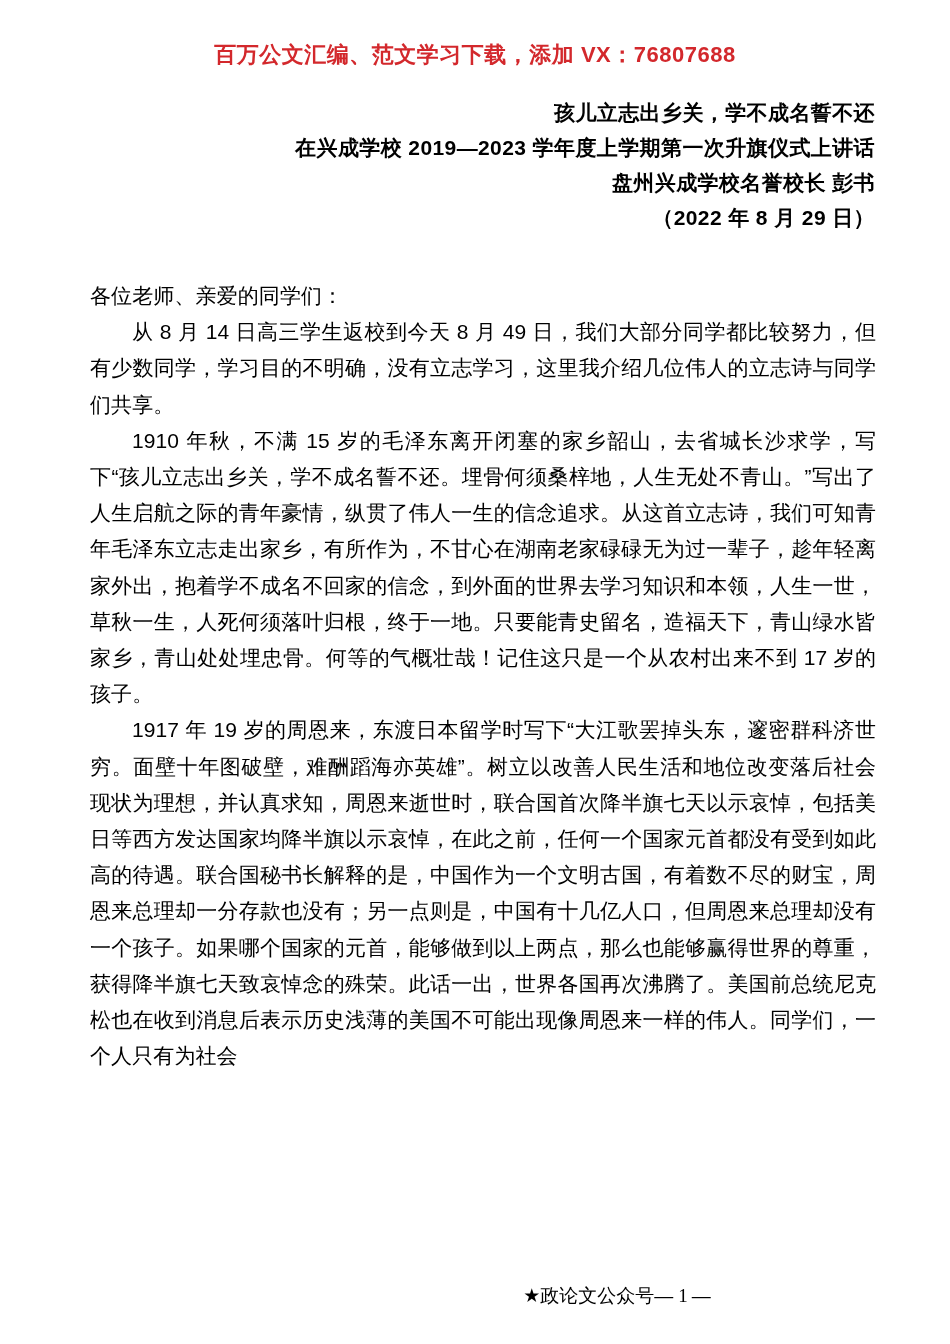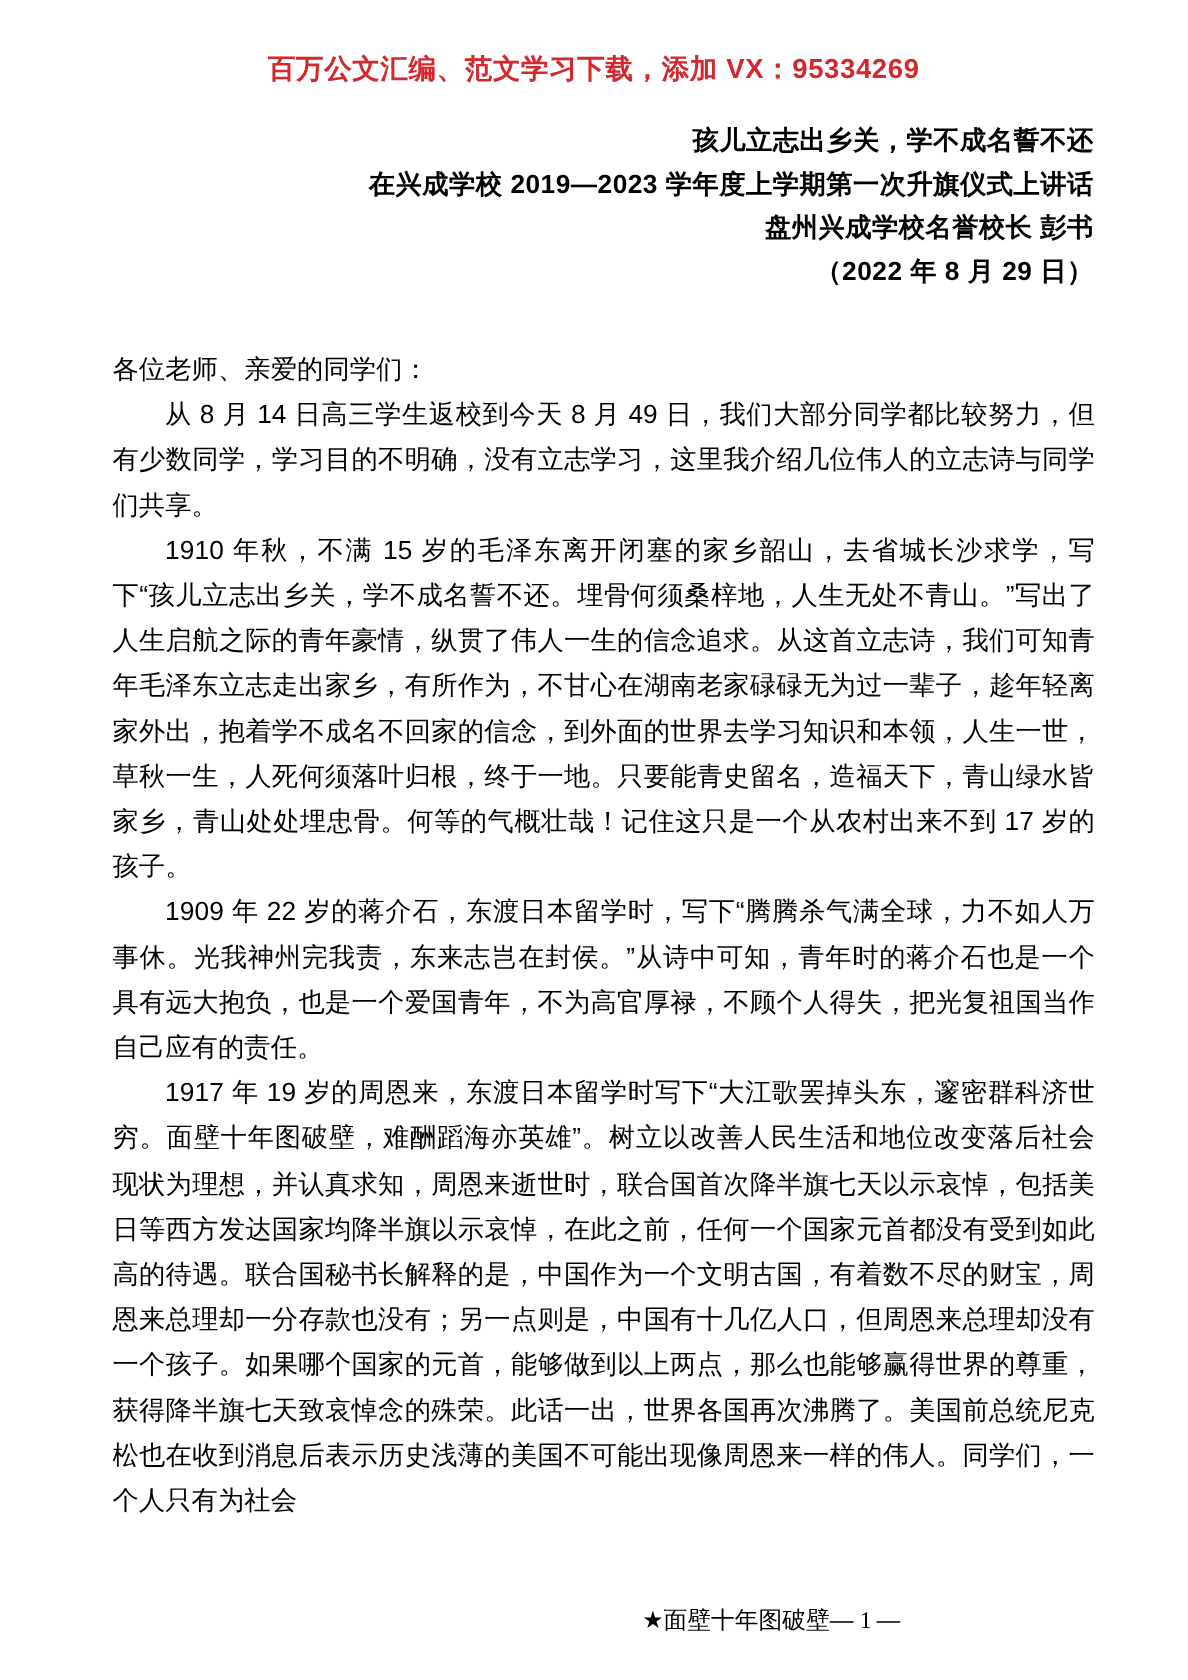--- a/index.html
+++ b/index.html
@@ -96,36 +96,35 @@
     font-size: 19px;
     padding: 0 4px;
   }
   .footer-dash { letter-spacing: 1px; }
 </style>
 </head>
 <body>
 
 <div class="page">
 
-  <div class="promo-banner">百万公文汇编、范文学习下载，添加 VX：95334269</div>
+  <div class="promo-banner">百万公文汇编、范文学习下载，添加 VX：76807688</div>
 
   <div class="title-block">
     <div class="title-line">孩儿立志出乡关，学不成名誓不还</div>
     <div class="title-line">在兴成学校 2019—2023 学年度上学期第一次升旗仪式上讲话</div>
     <div class="title-line">盘州兴成学校名誉校长 彭书</div>
     <div class="title-line date-line">（2022 年 8 月 29 日）</div>
   </div>
 
   <div class="body-block">
     <p class="para">各位老师、亲爱的同学们：</p>
     <p class="para indent">从 8 月 14 日高三学生返校到今天 8 月 49 日，我们大部分同学都比较努力，但有少数同学，学习目的不明确，没有立志学习，这里我介绍几位伟人的立志诗与同学们共享。</p>
     <p class="para indent">1910 年秋，不满 15 岁的毛泽东离开闭塞的家乡韶山，去省城长沙求学，写下“孩儿立志出乡关，学不成名誓不还。埋骨何须桑梓地，人生无处不青山。”写出了人生启航之际的青年豪情，纵贯了伟人一生的信念追求。从这首立志诗，我们可知青年毛泽东立志走出家乡，有所作为，不甘心在湖南老家碌碌无为过一辈子，趁年轻离家外出，抱着学不成名不回家的信念，到外面的世界去学习知识和本领，人生一世，草秋一生，人死何须落叶归根，终于一地。只要能青史留名，造福天下，青山绿水皆家乡，青山处处埋忠骨。何等的气概壮哉！记住这只是一个从农村出来不到 17 岁的孩子。</p>
-    <p class="para indent">1909 年 22 岁的蒋介石，东渡日本留学时，写下“腾腾杀气满全球，力不如人万事休。光我神州完我责，东来志岂在封侯。”从诗中可知，青年时的蒋介石也是一个具有远大抱负，也是一个爱国青年，不为高官厚禄，不顾个人得失，把光复祖国当作自己应有的责任。</p>
     <p class="para indent">1917 年 19 岁的周恩来，东渡日本留学时写下“大江歌罢掉头东，邃密群科济世穷。面壁十年图破壁，难酬蹈海亦英雄”。树立以改善人民生活和地位改变落后社会现状为理想，并认真求知，周恩来逝世时，联合国首次降半旗七天以示哀悼，包括美日等西方发达国家均降半旗以示哀悼，在此之前，任何一个国家元首都没有受到如此高的待遇。联合国秘书长解释的是，中国作为一个文明古国，有着数不尽的财宝，周恩来总理却一分存款也没有；另一点则是，中国有十几亿人口，但周恩来总理却没有一个孩子。如果哪个国家的元首，能够做到以上两点，那么也能够赢得世界的尊重，获得降半旗七天致哀悼念的殊荣。此话一出，世界各国再次沸腾了。美国前总统尼克松也在收到消息后表示历史浅薄的美国不可能出现像周恩来一样的伟人。同学们，一个人只有为社会</p>
   </div>
 
   <div class="footer">
     <span class="footer-inner">
-      <span class="footer-mark">★面壁十年图破壁</span><span class="footer-dash">—</span><span class="footer-pageno">1</span><span class="footer-dash">—</span>
+      <span class="footer-mark">★政论文公众号</span><span class="footer-dash">—</span><span class="footer-pageno">1</span><span class="footer-dash">—</span>
     </span>
   </div>
 
 </div>
 
 </body></html>

